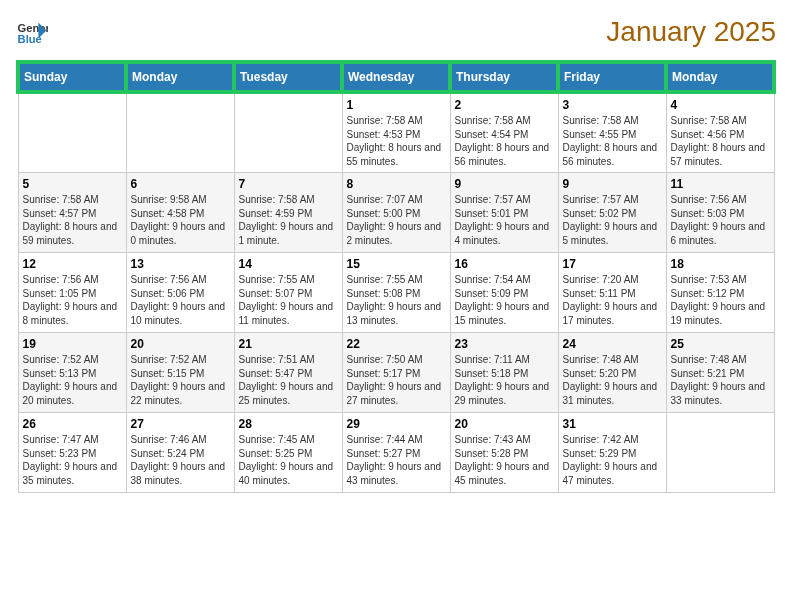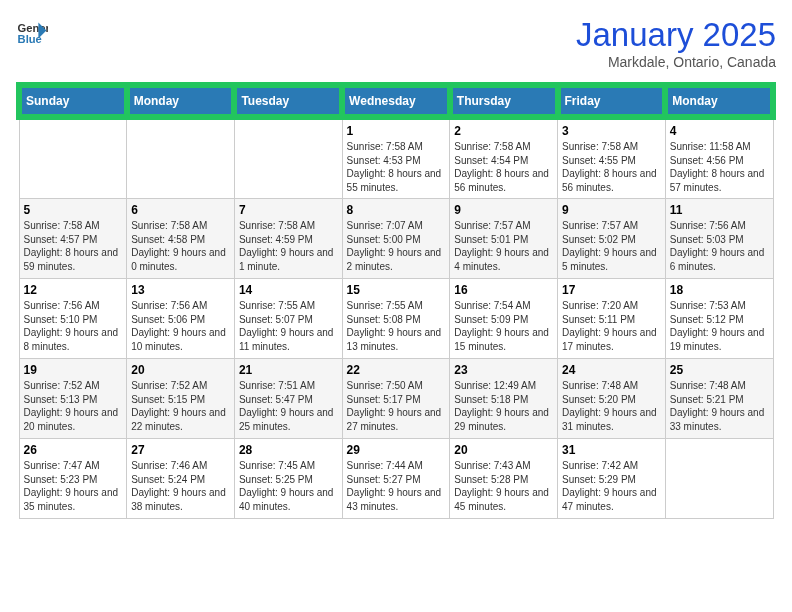--- a/index.html
+++ b/index.html
@@ -22,41 +22,41 @@
       gap: 4px;
     }
     .logo-icon {
       width: 32px;
       height: 32px;
     }
     .title-block {
       text-align: right;
     }
     .month-title {
-      font-size: 33px;
+      font-size: 28px;
       font-weight: normal;
-      color: #1d4ed8;
+      color: #a16207;
     }
     .location {
       font-size: 14px;
       color: #555;
     }
     table {
       width: 100%;
       border-collapse: collapse;
       font-size: 11px;
     }
     thead th {
       background: #2a7ab5;
       color: #fff;
       padding: 6px 4px;
       text-align: left;
       font-size: 12px;
       font-weight: bold;
-      border: 6px solid #22c55e;
+      border: 4px solid #22c55e;
     }
     tbody td {
       border: 1px solid #ccc;
       vertical-align: top;
       padding: 4px;
       width: calc(100% / 7);
       height: 80px;
     }
     .day-num {
       font-weight: bold;
@@ -84,21 +84,20 @@
 <div class="header">
   <div class="logo">
     <svg class="logo-icon" viewBox="0 0 40 40" xmlns="http://www.w3.org/2000/svg">
       <text x="2" y="20" font-size="14" font-weight="bold" fill="#333" font-family="Arial">General</text>
       <text x="2" y="34" font-size="14" font-weight="bold" fill="#2a7ab5" font-family="Arial">Blue</text>
       <polygon points="28,8 38,18 28,28" fill="#2a7ab5"></polygon>
     </svg>
   </div>
   <div class="title-block">
     <div class="month-title">January 2025</div>
-    <div class="location">Markdale, Ontario, Canada</div>
   </div>
 </div>
 
 <table>
   <thead>
     <tr id="header-row">
         <th>Sunday</th>
         <th>Monday</th>
         <th>Tuesday</th>
         <th>Wednesday</th>
@@ -128,37 +127,37 @@
         </td>
         <td>
           <div class="day-num">3</div>
           <div class="cell-content">Sunrise: 7:58 AM
 Sunset: 4:55 PM
 Daylight: 8 hours
 and 56 minutes.</div>
         </td>
         <td>
           <div class="day-num">4</div>
-          <div class="cell-content">Sunrise: 11:58 AM
+          <div class="cell-content">Sunrise: 7:58 AM
 Sunset: 4:56 PM
 Daylight: 8 hours
 and 57 minutes.</div>
         </td>
       </tr>
       <tr>
         <td>
           <div class="day-num">5</div>
           <div class="cell-content">Sunrise: 7:58 AM
 Sunset: 4:57 PM
 Daylight: 8 hours
 and 59 minutes.</div>
         </td>
         <td>
           <div class="day-num">6</div>
-          <div class="cell-content">Sunrise: 7:58 AM
+          <div class="cell-content">Sunrise: 9:58 AM
 Sunset: 4:58 PM
 Daylight: 9 hours
 and 0 minutes.</div>
         </td>
         <td>
           <div class="day-num">7</div>
           <div class="cell-content">Sunrise: 7:58 AM
 Sunset: 4:59 PM
 Daylight: 9 hours
 and 1 minute.</div>
@@ -189,21 +188,21 @@
           <div class="cell-content">Sunrise: 7:56 AM
 Sunset: 5:03 PM
 Daylight: 9 hours
 and 6 minutes.</div>
         </td>
       </tr>
       <tr>
         <td>
           <div class="day-num">12</div>
           <div class="cell-content">Sunrise: 7:56 AM
-Sunset: 5:10 PM
+Sunset: 1:05 PM
 Daylight: 9 hours
 and 8 minutes.</div>
         </td>
         <td>
           <div class="day-num">13</div>
           <div class="cell-content">Sunrise: 7:56 AM
 Sunset: 5:06 PM
 Daylight: 9 hours
 and 10 minutes.</div>
         </td>
@@ -267,21 +266,21 @@
         </td>
         <td>
           <div class="day-num">22</div>
           <div class="cell-content">Sunrise: 7:50 AM
 Sunset: 5:17 PM
 Daylight: 9 hours
 and 27 minutes.</div>
         </td>
         <td>
           <div class="day-num">23</div>
-          <div class="cell-content">Sunrise: 12:49 AM
+          <div class="cell-content">Sunrise: 7:11 AM
 Sunset: 5:18 PM
 Daylight: 9 hours
 and 29 minutes.</div>
         </td>
         <td>
           <div class="day-num">24</div>
           <div class="cell-content">Sunrise: 7:48 AM
 Sunset: 5:20 PM
 Daylight: 9 hours
 and 31 minutes.</div>

